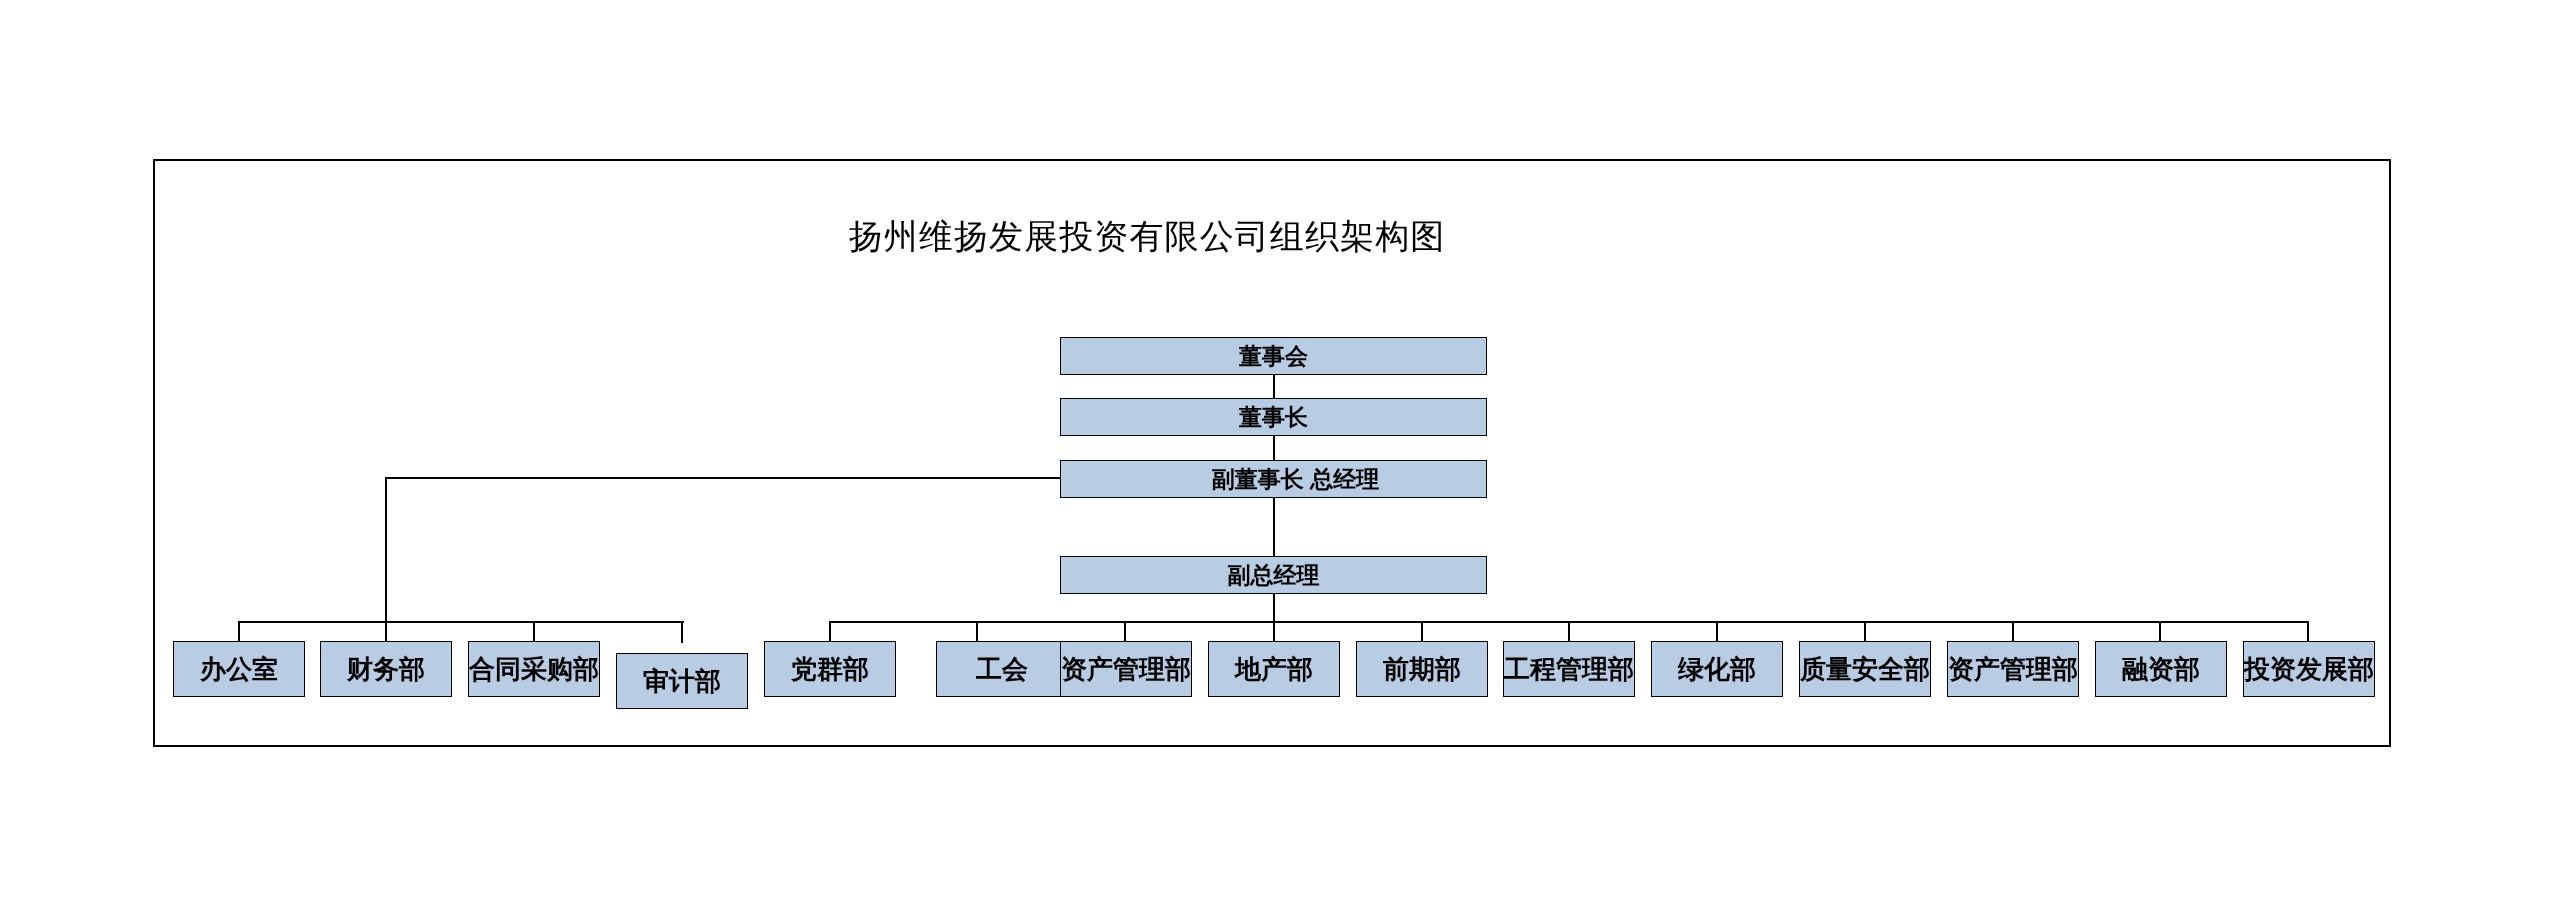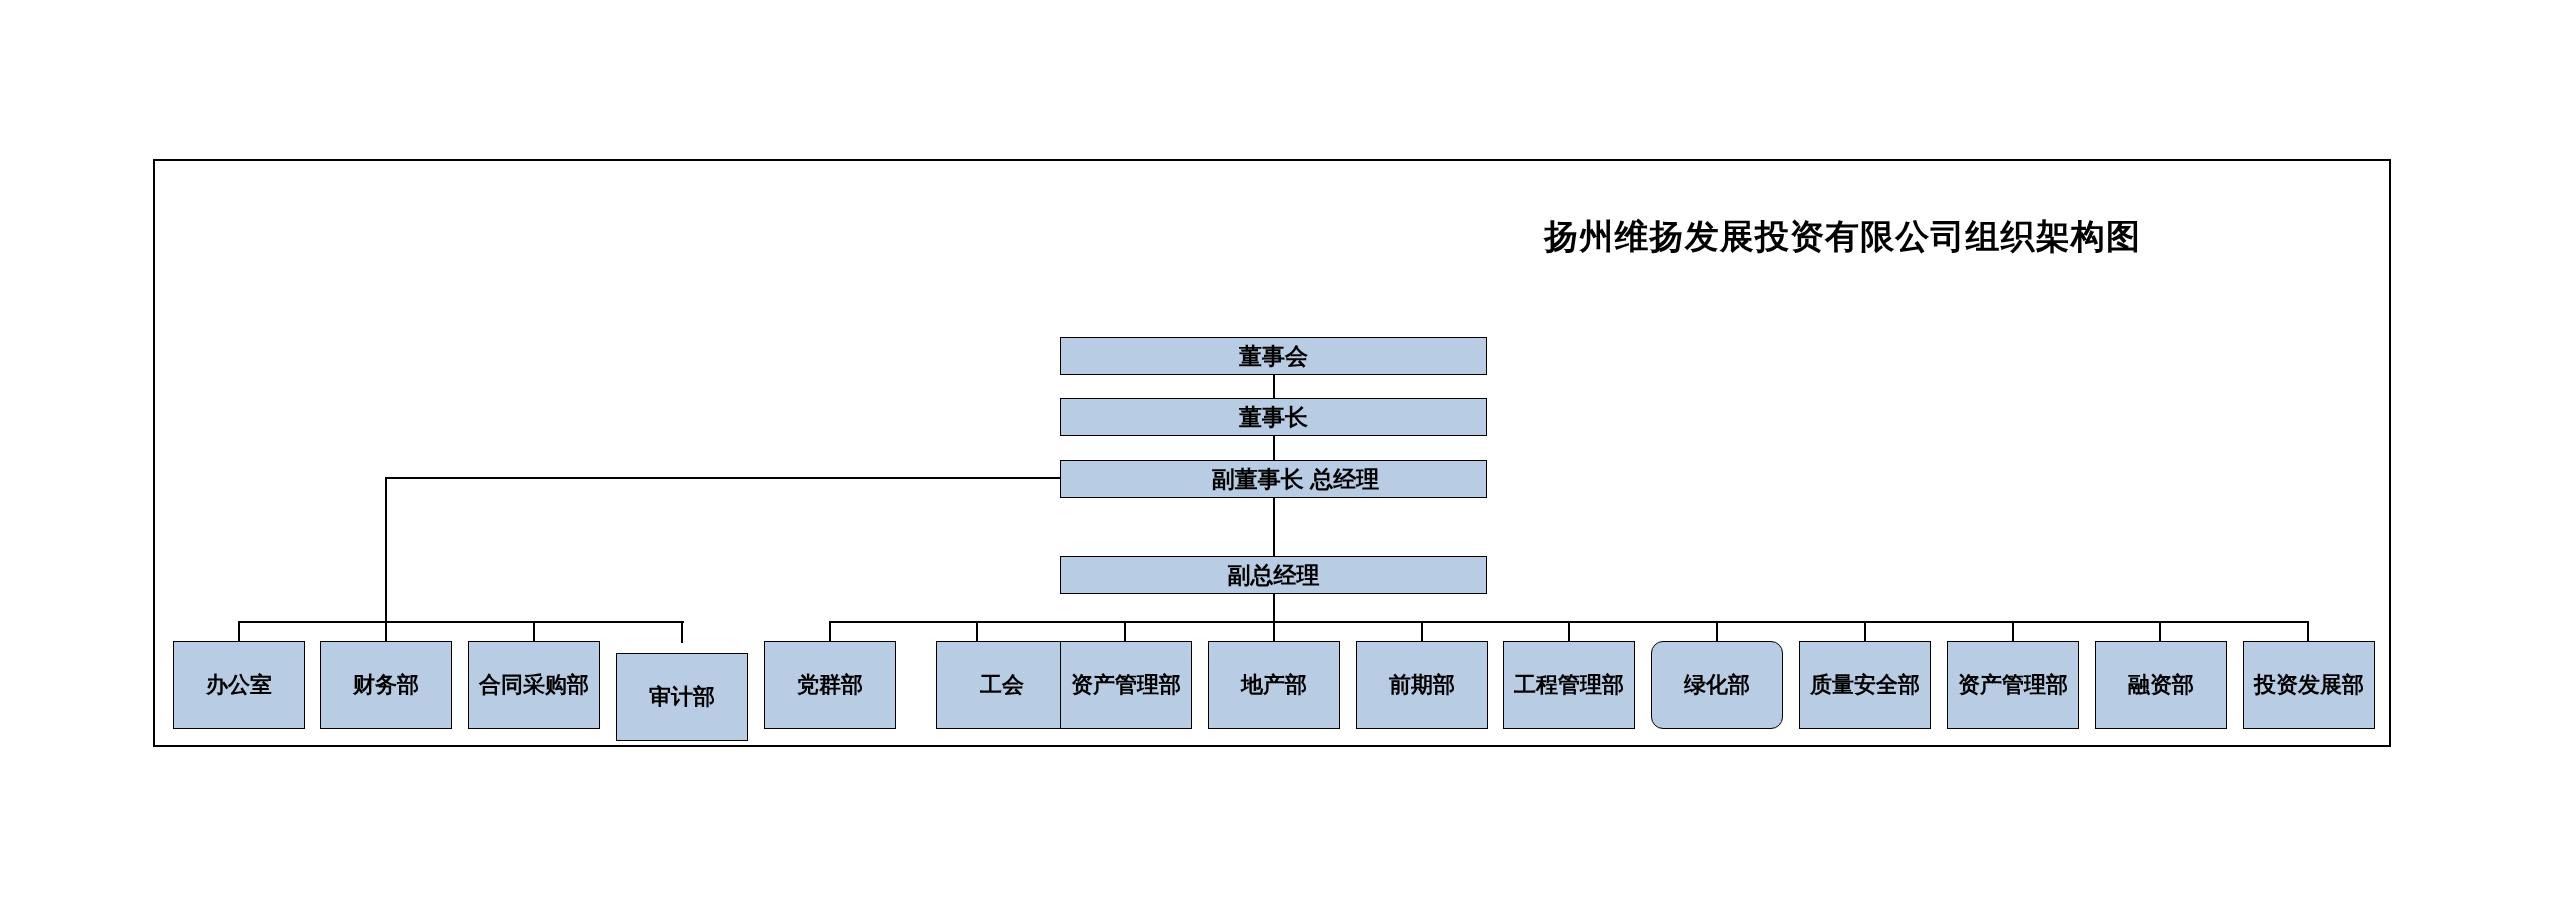--- a/index.html
+++ b/index.html
@@ -17,24 +17,24 @@
     position: absolute;
     left: 153px; top: 159px;
     width: 2238px; height: 588px;
     border: 2.9px solid var(--frame-color, #000000);
     background: transparent;
   }
   .title {
     position: absolute;
     left: 153px; top: 218px;
     width: 1988px;
-    text-align: right;
+    text-align: center;
     font-size: 34px;
     line-height: 36px;
-    font-weight: 700;
+    font-weight: 400;
     letter-spacing: 1.1px;
     z-index: 3;
   }
   .node {
     position: absolute;
     left: 1060px;
     width: 427px; height: 38px;
     background: var(--box-fill, #b8cce4);
     border: 1.7px solid var(--border-color, #000000);
     display: flex; align-items: center; justify-content: center;
@@ -42,40 +42,40 @@
     z-index: 2;
     white-space: nowrap;
   }
   .c1 { top: 337px; }
   .c2 { top: 398px; }
   .c3 { top: 460px; padding-left: 44px; }
   .c4 { top: 520px; margin-top: 36px; }
   .dept {
     position: absolute;
     top: 641px;
-    width: 132px; height: 88px;
+    width: 132px; height: 56px;
     background: var(--box-fill, #b8cce4);
     border: 1.7px solid var(--border-color, #000000);
     display: flex; align-items: center; justify-content: center;
-    font-size: 22px; font-weight: 700;
+    font-size: 26px; font-weight: 700;
     text-align: center;
     z-index: 2;
     white-space: nowrap;
   }
   .d1  { left: 173px; }
   .d2  { left: 320px; }
   .d3  { left: 468px; }
   .d4  { left: 616px; margin-top: 12px; }
   .d5  { left: 764px; }
   .d6  { left: 936px; }
   .d7  { left: 1060px; }
   .d8  { left: 1208px; }
   .d9  { left: 1356px; }
   .d10 { left: 1503px; }
-  .d11 { left: 1651px; border-radius: 12px; }
+  .d11 { left: 1651px; }
   .d12 { left: 1799px; }
   .d13 { left: 1947px; }
   .d14 { left: 2095px; }
   .d15 { left: 2243px; }
   .line {
     position: absolute;
     background: var(--line-color, #000000);
     z-index: 1;
   }
   

